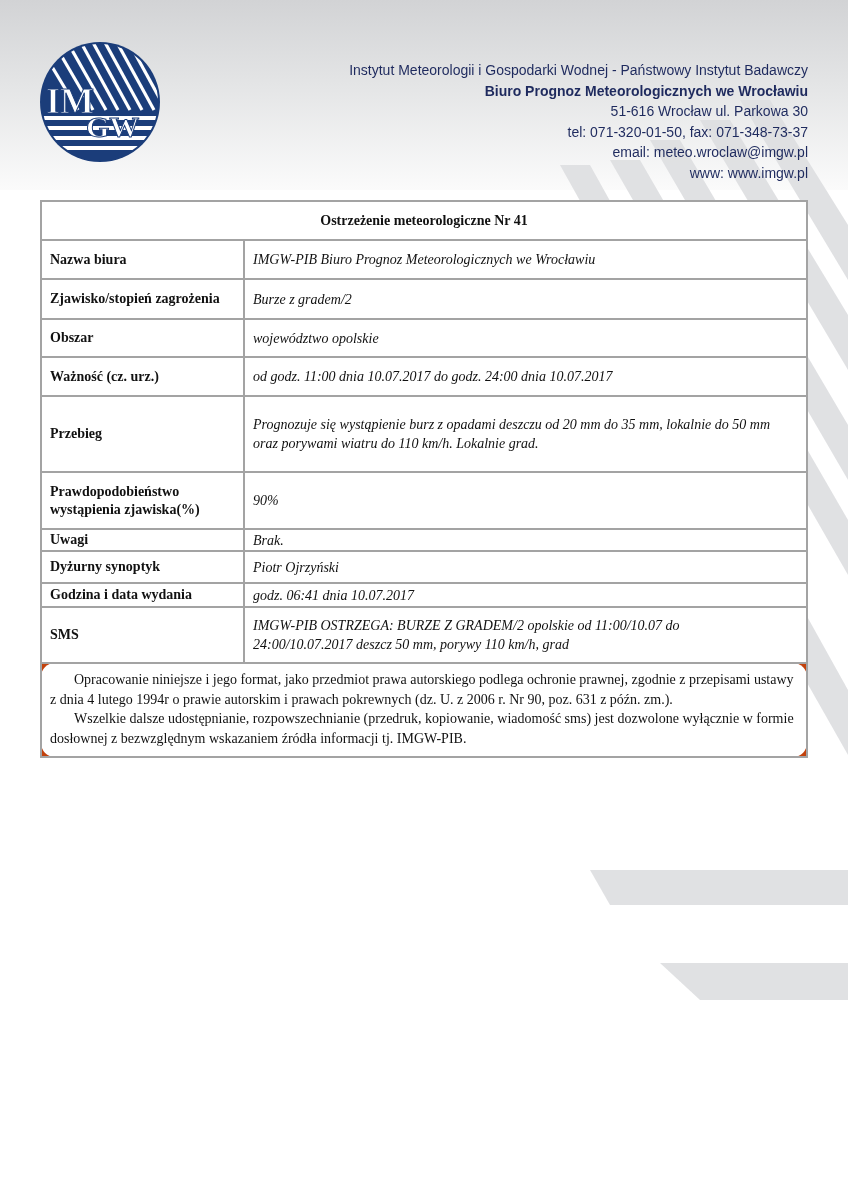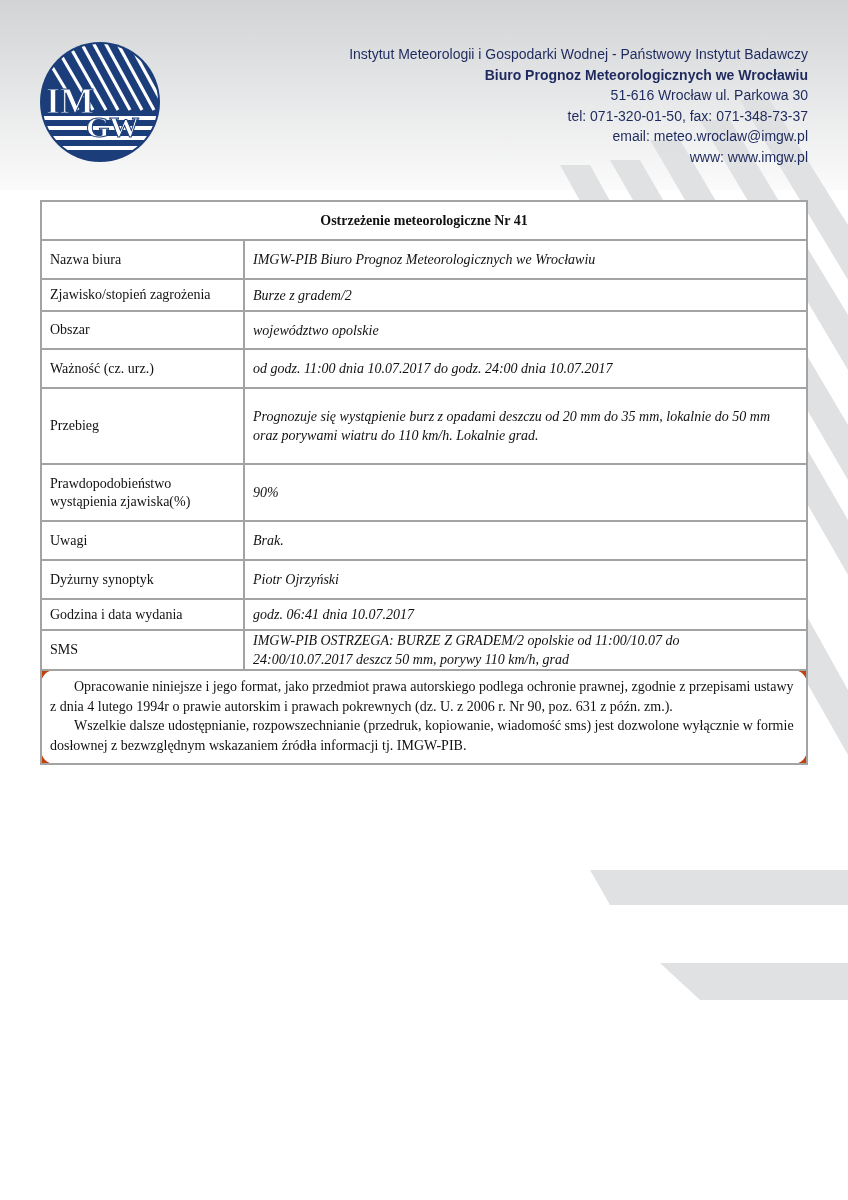--- a/index.html
+++ b/index.html
@@ -8,35 +8,35 @@
     background: #ffffff;
     font-family: "Liberation Serif", serif;
   }
   .header-bg {
     position: absolute; left: 0; top: 0; width: 848px; height: 190px;
     background: linear-gradient(to bottom, #d2d3d5 0%, #e4e5e6 45%, #fbfbfb 100%);
   }
   .bg-stripes { position: absolute; left: 0; top: 0; width: 848px; height: 1200px; }
   .logo { position: absolute; left: 38px; top: 40px; width: 124px; height: 124px; }
   .org-info {
-    position: absolute; right: 40px; top: 44px; text-align: right;
+    position: absolute; right: 40px; top: 60px; text-align: right;
     font-family: "Liberation Sans", sans-serif; font-size: 14px; line-height: 20.5px;
     color: #1e2a5e;
   }
   .org-info .bold { font-weight: bold; text-align: right; }
   .doc-table {
     position: absolute; left: 40px; top: 200px; width: 768px;
     border-collapse: collapse; background: #c2410c;
     border: 2px solid #9a9a9a;
   }
   .doc-table td {
     border: 2px solid #a3a3a3; padding: 0 8px; font-size: 14px; color: #111;
     vertical-align: middle; background: #fff;
   }
-  .doc-table td.label { width: 185px; font-weight: normal; line-height: 18px; }
+  .doc-table td.label { width: 185px; font-weight: bold; line-height: 18px; }
   .doc-table td.value { line-height: 19px; font-style: italic; }
   .title-cell {
     text-align: center; color: #d01f2a; font-weight: bold; font-size: 17px; height: 37px;
   }
   .footer-cell { padding: 6px 8px 8px 8px !important; font-size: 13.6px; line-height: 19.5px; border-radius: 14px; }
   .footer-cell p { margin: 0; text-indent: 24px; }
 </style>
 </head>
 <body>
 
@@ -98,21 +98,21 @@
 
 <table class="doc-table">
   <tbody>
       <tr>
     <td colspan="2" class="title-cell">Ostrzeżenie meteorologiczne Nr 41</td>
   </tr>
   <tr style="height:39px">
     <td class="label">Nazwa biura</td>
     <td class="value">IMGW-PIB Biuro Prognoz Meteorologicznych we Wrocławiu</td>
   </tr>
-  <tr style="height:32px">
+  <tr style="height:40px">
     <td class="label">Zjawisko/stopień zagrożenia</td>
     <td class="value">Burze z gradem/2</td>
   </tr>
   <tr style="height:38px">
     <td class="label">Obszar</td>
     <td class="value">województwo opolskie</td>
   </tr>
   <tr style="height:39px">
     <td class="label">Ważność (cz. urz.)</td>
     <td class="value">od godz. 11:00 dnia 10.07.2017 do godz. 24:00 dnia 10.07.2017</td>
@@ -124,33 +124,33 @@
       <div>oraz porywami wiatru do 110 km/h. Lokalnie grad.</div>
     </td>
   </tr>
   <tr style="height:57px">
     <td class="label">
       <div>Prawdopodobieństwo</div>
       <div>wystąpienia zjawiska(%)</div>
     </td>
     <td class="value">90%</td>
   </tr>
-  <tr style="height:39px">
+  <tr style="height:22px">
     <td class="label">Uwagi</td>
     <td class="value">Brak.</td>
   </tr>
-  <tr style="height:39px">
+  <tr style="height:32px">
     <td class="label">Dyżurny synoptyk</td>
     <td class="value">Piotr Ojrzyński</td>
   </tr>
-  <tr style="height:31px">
+  <tr style="height:24px">
     <td class="label">Godzina i data wydania</td>
     <td class="value">godz. 06:41 dnia 10.07.2017</td>
   </tr>
-  <tr style="height:40px">
+  <tr style="height:56px">
     <td class="label">SMS</td>
     <td class="value">
       <div>IMGW-PIB OSTRZEGA: BURZE Z GRADEM/2 opolskie od 11:00/10.07 do</div>
       <div>24:00/10.07.2017 deszcz 50 mm, porywy 110 km/h, grad</div>
     </td>
   </tr>
   <tr>
     <td colspan="2" class="footer-cell">
       <p>Opracowanie niniejsze i jego format, jako przedmiot prawa autorskiego podlega ochronie prawnej, zgodnie z przepisami ustawy z dnia 4 lutego 1994r o prawie autorskim i prawach pokrewnych (dz. U. z 2006 r. Nr 90, poz. 631 z późn. zm.).</p>
       <p>Wszelkie dalsze udostępnianie, rozpowszechnianie (przedruk, kopiowanie, wiadomość sms) jest dozwolone wyłącznie w formie dosłownej z bezwzględnym wskazaniem źródła informacji tj. IMGW-PIB.</p>

